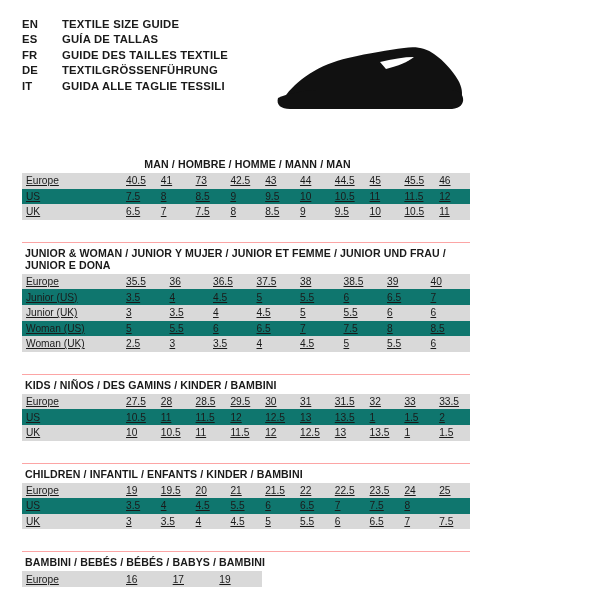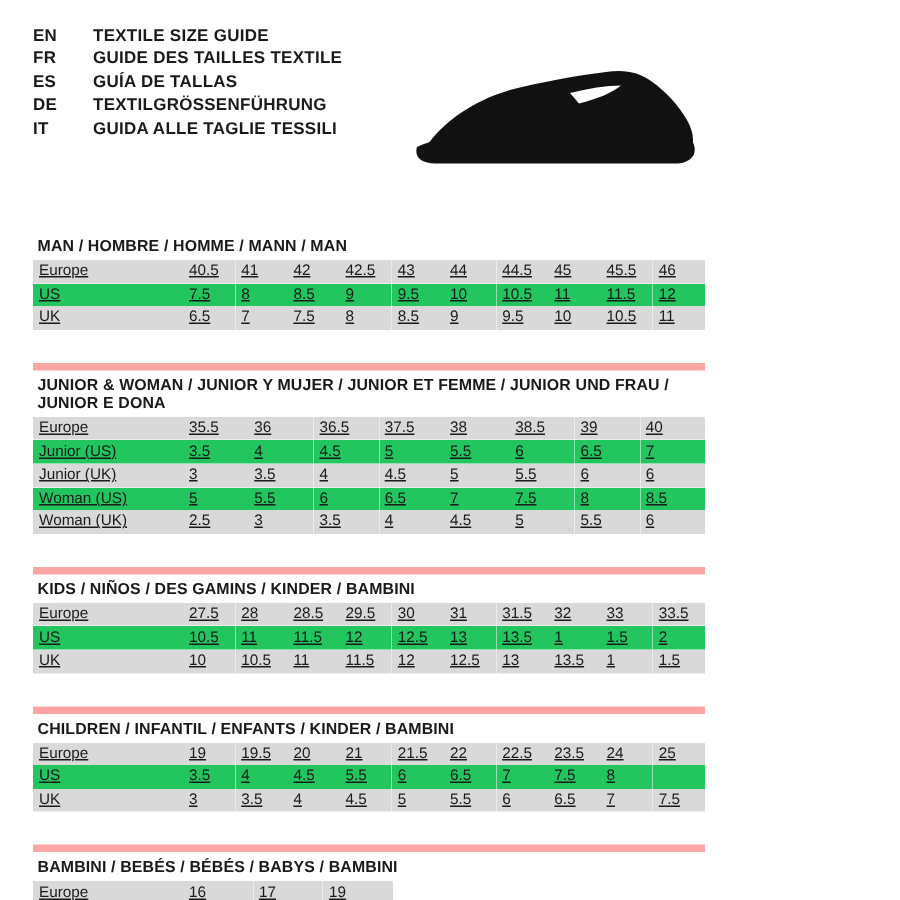--- a/index.html
+++ b/index.html
@@ -64,47 +64,48 @@
   
   .group {
     margin-top: 22px;
   }
   .group.first { margin-top: 30px; }
   .group-title {
     font-size: 10.6px;
     font-weight: bold;
     letter-spacing: 0.1px;
     padding: 0 0 3px 3px;
-    border-top: 5px solid #fca5a5;
+    border-top: 1px solid #fca5a5;
     padding-top: 4px;
     margin: 0;
   }
   .group-title.no-rule {
     border-top: none;
     padding-top: 0;
+    text-align: center;
   }
   table.sizes {
     border-collapse: collapse;
     width: 100%;
     table-layout: fixed;
     text-decoration: underline;
   }
   table.sizes td {
     font-size: 10.2px;
     height: 15.6px;
     padding: 0 0 0 4px;
     color: #1a1a1a;
     white-space: nowrap;
     overflow: hidden;
   }
   table.sizes tr.shaded td {
     background: #d9d9d9;
   }
   table.sizes tr.white td {
-    background: #22c55e;
+    background: #0f766e;
   }
   td.rowlabel {
     width: 96px;
   }
   
   .group.babies table.sizes {
     width: 240px;
   }
   .group.babies td.rowlabel { width: 96px; }
 </style>
@@ -114,26 +115,26 @@
 <div class="page">
 
   <div class="header">
     <table class="lang-table">
       <tbody>
           <tr>
             <td class="lang-code">EN</td>
             <td class="lang-title">TEXTILE SIZE GUIDE</td>
           </tr>
           <tr>
+            <td class="lang-code">ES</td>
+            <td class="lang-title">GUÍA DE TALLAS</td>
+          </tr>
+          <tr>
             <td class="lang-code">FR</td>
             <td class="lang-title">GUIDE DES TAILLES TEXTILE</td>
-          </tr>
-          <tr>
-            <td class="lang-code">ES</td>
-            <td class="lang-title">GUÍA DE TALLAS</td>
           </tr>
           <tr>
             <td class="lang-code">DE</td>
             <td class="lang-title">TEXTILGRÖSSENFÜHRUNG</td>
           </tr>
           <tr>
             <td class="lang-code">IT</td>
             <td class="lang-title">GUIDA ALLE TAGLIE TESSILI</td>
           </tr>
         </tbody>
@@ -151,21 +152,21 @@
 
   <div id="groups-root">
       <div class="group first">
         <div class="group-title no-rule">MAN / HOMBRE / HOMME / MANN / MAN</div>
         <table class="sizes">
           <tbody>
             <tr class="shaded">
               <td class="rowlabel">Europe</td>
               <td>40.5</td>
               <td>41</td>
-              <td>42</td>
+              <td>73</td>
               <td>42.5</td>
               <td>43</td>
               <td>44</td>
               <td>44.5</td>
               <td>45</td>
               <td>45.5</td>
               <td>46</td>
             </tr>
             <tr class="white">
               <td class="rowlabel">US</td>

